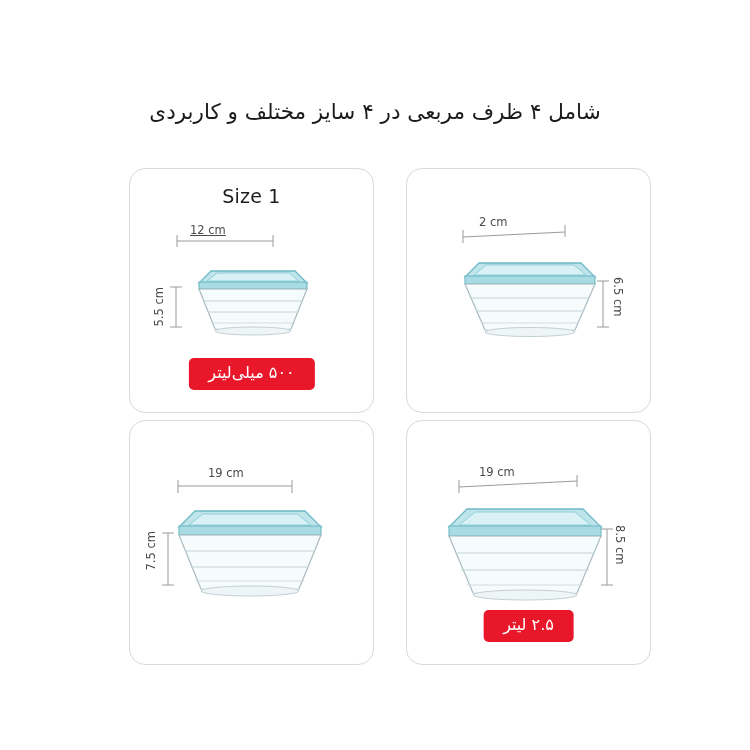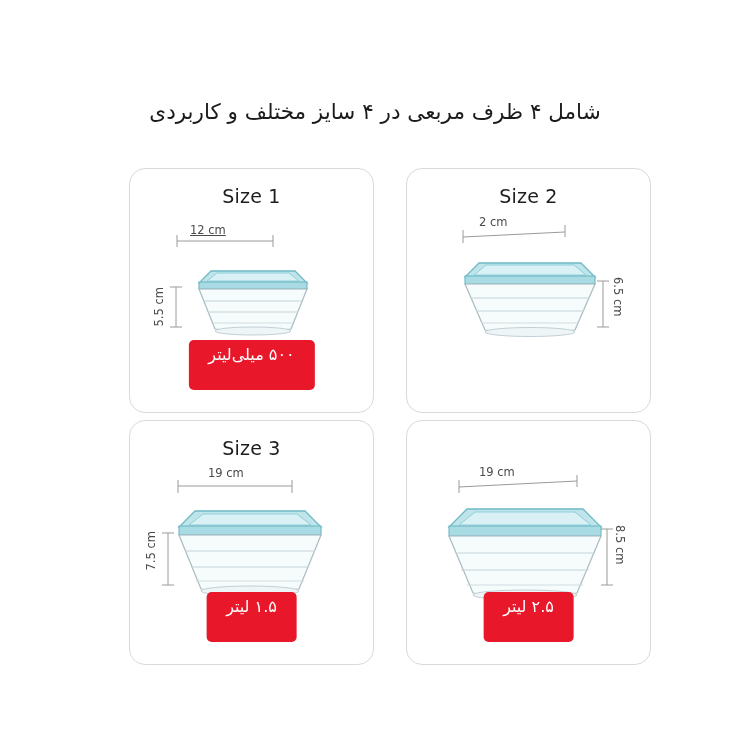--- a/index.html
+++ b/index.html
@@ -65,21 +65,21 @@
 
   .badge {
     position: absolute;
     bottom: 22px;
     left: 50%;
     transform: translateX(-50%);
     background: #e8182a;
     color: #ffffff;
     font-size: 16px;
     border-radius: 5px;
-    padding: 7px 20px 27px 20px;
+    padding: 7px 20px 9px 20px;
     direction: rtl;
     white-space: nowrap;
     line-height: 1;
   }
 
   
   .illus {
     position: absolute;
     left: 0;
     top: 46px;
@@ -150,21 +150,20 @@
           <line x1="2" y1="4" x2="14" y2="4" stroke="#9a9a9a" stroke-width="1"></line>
           <line x1="2" y1="44" x2="14" y2="44" stroke="#9a9a9a" stroke-width="1"></line>
           <line x1="8" y1="4" x2="8" y2="44" stroke="#9a9a9a" stroke-width="1"></line>
         </svg>
         <div class="dim-side left" style="left:22px; top:72px;">5.5 cm</div>
       </div>
       <div class="badge">۵۰۰ میلی‌لیتر</div>
     </div>
 
     <div class="card c1">
-      <div class="card-title">Size 2</div>
       <div class="illus">
         <div class="box-wrap" style="top:26px;">
           <svg width="182" height="104" viewBox="0 0 182 104">
             <polygon points="40,22 142,22 156,36 26,36" fill="#bfe4ea" stroke="#6fb9c6" stroke-width="1.3"></polygon>
             <polygon points="47,24 135,24 147,34 35,34" fill="#d9f0f4" stroke="#8fd0da" stroke-width="1"></polygon>
             <rect x="26" y="35" width="130" height="8" fill="#a8dbe3" stroke="#6fb9c6" stroke-width="1.1"></rect>
             <path d="M26,43 L156,43 L136,89 Q91,96 46,89 Z" fill="#f4fafb" fill-opacity="0.85" stroke="#a9bcc2" stroke-width="1.2"></path>
             <path d="M32,57 L150,57" stroke="#c4d4d9" stroke-width="1"></path>
             <path d="M37,70 L145,70" stroke="#c4d4d9" stroke-width="1"></path>
             <path d="M42,82 L140,82" stroke="#cdd9de" stroke-width="0.9"></path>
@@ -180,21 +179,20 @@
         <svg style="position:absolute;left:188px;top:62px;" width="18" height="56">
           <line x1="2" y1="4" x2="14" y2="4" stroke="#9a9a9a" stroke-width="1"></line>
           <line x1="2" y1="50" x2="14" y2="50" stroke="#9a9a9a" stroke-width="1"></line>
           <line x1="8" y1="4" x2="8" y2="50" stroke="#9a9a9a" stroke-width="1"></line>
         </svg>
         <div class="dim-side" style="left:204px; top:62px;">6.5 cm</div>
       </div>
     </div>
 
     <div class="card c2">
-      <div class="card-title">Size 3</div>
       <div class="illus">
         <div class="box-wrap" style="top:22px;">
           <svg width="196" height="116" viewBox="0 0 196 116">
             <polygon points="40,22 150,22 166,38 24,38" fill="#bfe4ea" stroke="#6fb9c6" stroke-width="1.3"></polygon>
             <polygon points="48,25 142,25 156,36 34,36" fill="#d9f0f4" stroke="#8fd0da" stroke-width="1"></polygon>
             <rect x="24" y="37" width="142" height="9" fill="#a8dbe3" stroke="#6fb9c6" stroke-width="1.1"></rect>
             <path d="M24,46 L166,46 L144,100 Q95,108 46,100 Z" fill="#f4fafb" fill-opacity="0.85" stroke="#a9bcc2" stroke-width="1.2"></path>
             <path d="M30,62 L160,62" stroke="#c4d4d9" stroke-width="1"></path>
             <path d="M36,78 L154,78" stroke="#c4d4d9" stroke-width="1"></path>
             <path d="M41,92 L149,92" stroke="#cdd9de" stroke-width="0.9"></path>
@@ -207,21 +205,20 @@
           <line x1="4" y1="9" x2="118" y2="9" stroke="#9a9a9a" stroke-width="1"></line>
         </svg>
         <div class="dim-top" style="left:78px; top:-1px;">19 cm</div>
         <svg style="position:absolute;left:30px;top:62px;" width="18" height="62">
           <line x1="2" y1="4" x2="14" y2="4" stroke="#9a9a9a" stroke-width="1"></line>
           <line x1="2" y1="56" x2="14" y2="56" stroke="#9a9a9a" stroke-width="1"></line>
           <line x1="8" y1="4" x2="8" y2="56" stroke="#9a9a9a" stroke-width="1"></line>
         </svg>
         <div class="dim-side left" style="left:14px; top:64px;">7.5 cm</div>
       </div>
-      <div class="badge">۱.۵ لیتر</div>
     </div>
 
     <div class="card c3">
       <div class="illus">
         <div class="box-wrap" style="top:20px;">
           <svg width="210" height="122" viewBox="0 0 210 122">
             <polygon points="42,22 158,22 176,40 24,40" fill="#bfe4ea" stroke="#6fb9c6" stroke-width="1.3"></polygon>
             <polygon points="50,25 150,25 166,38 34,38" fill="#d9f0f4" stroke="#8fd0da" stroke-width="1"></polygon>
             <rect x="24" y="39" width="152" height="10" fill="#a8dbe3" stroke="#6fb9c6" stroke-width="1.1"></rect>
             <path d="M24,49 L176,49 L152,106 Q100,115 48,106 Z" fill="#f4fafb" fill-opacity="0.85" stroke="#a9bcc2" stroke-width="1.2"></path>

